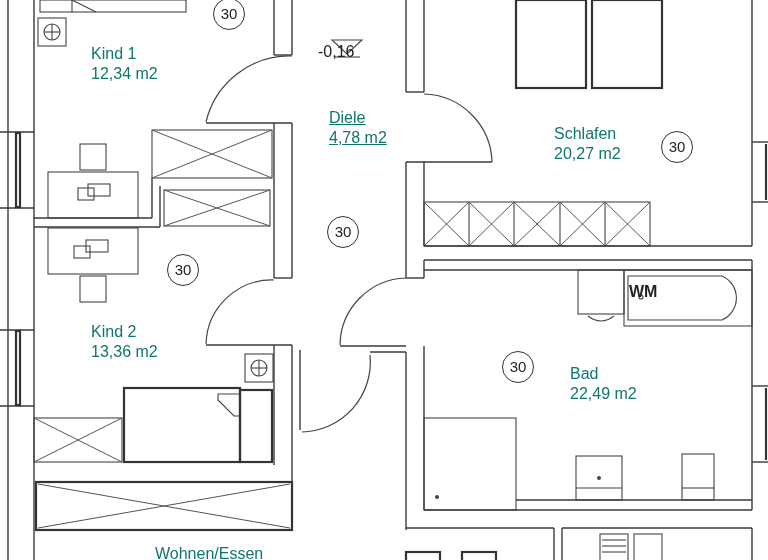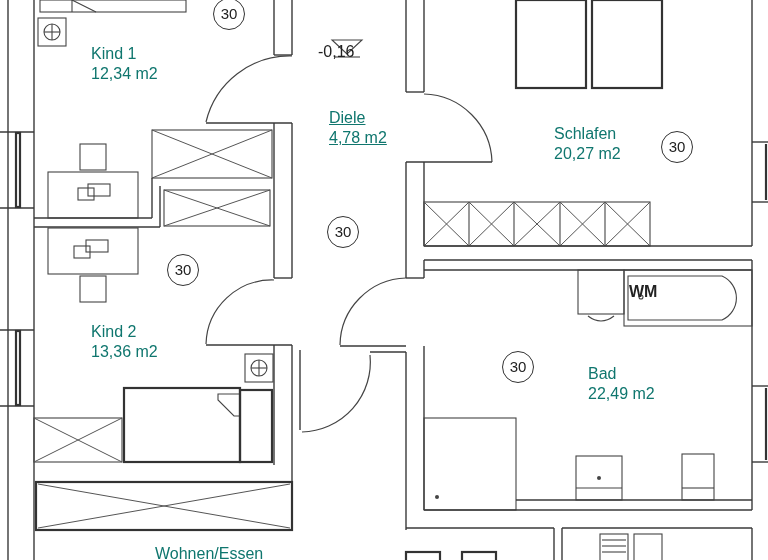--- a/index.html
+++ b/index.html
@@ -213,21 +213,21 @@
   <div>4,78 m2</div>
 </div>
 <div class="lbl" style="left:554px;top:124px;">
   <div>Schlafen</div>
   <div>20,27 m2</div>
 </div>
 <div class="lbl" style="left:91px;top:322px;">
   <div>Kind 2</div>
   <div>13,36 m2</div>
 </div>
-<div class="lbl" style="left:570px;top:364px;margin-left:18px;">
+<div class="lbl" style="left:570px;top:364px;">
   <div>Bad</div>
   <div>22,49 m2</div>
 </div>
 <div class="lbl" style="left:155px;top:544px;">
   <div>Wohnen/Essen</div>
 </div>
 
 <div class="circ" style="left:213px;top:-2px;">30</div>
 <div class="circ" style="left:661px;top:131px;">30</div>
 <div class="circ" style="left:327px;top:216px;">30</div>

